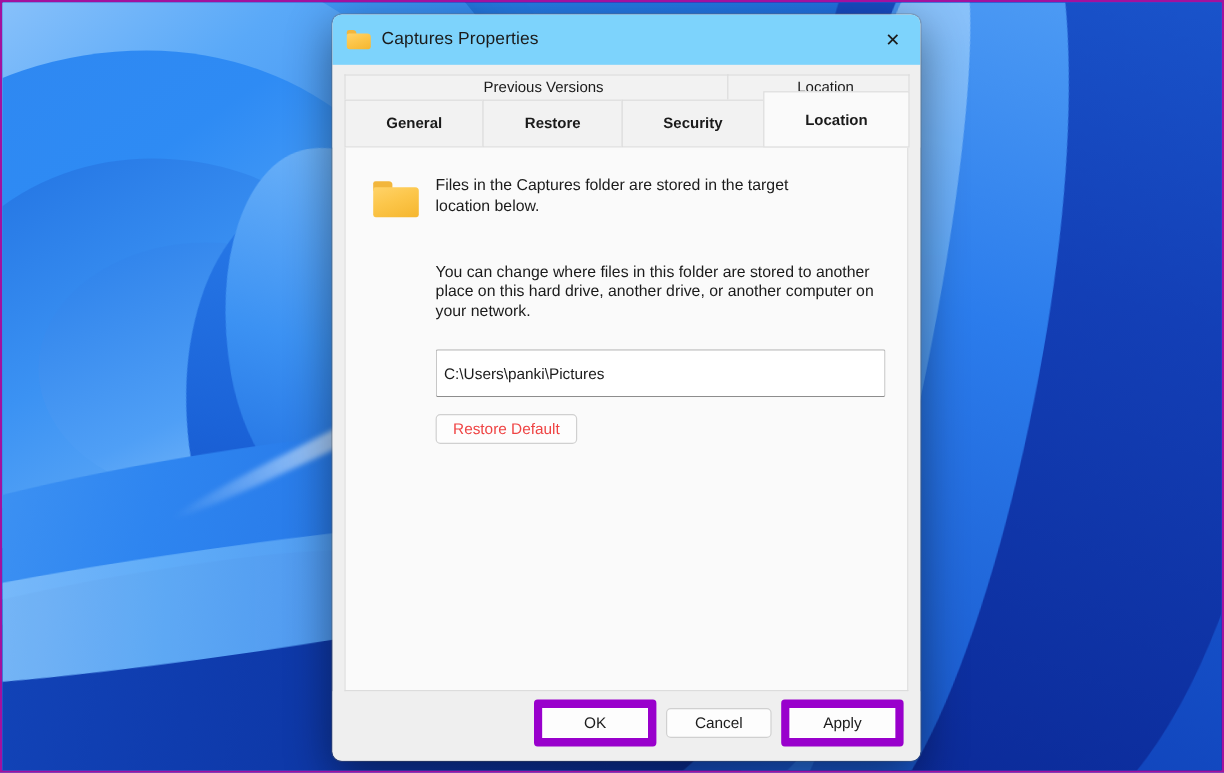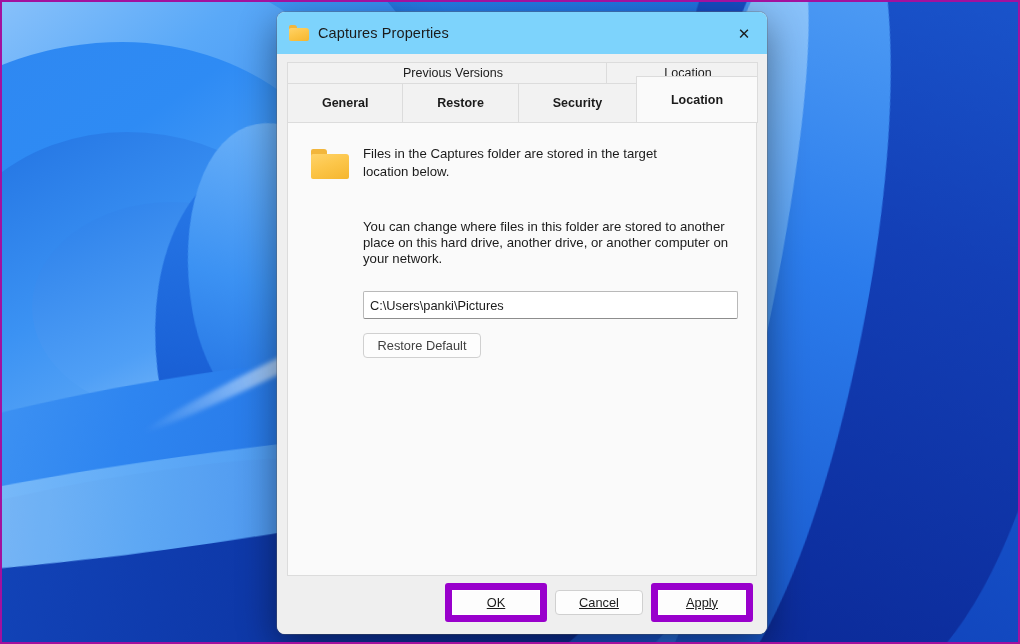--- a/index.html
+++ b/index.html
@@ -254,21 +254,21 @@
     border-top: none;
     box-sizing: border-box;
     padding: 16px 20px 10px 20px;
     position: relative;
     z-index: 1;
     overflow: hidden;
   }
 
   .intro-row {
     display: flex;
-    align-items: center;
+    align-items: flex-end;
     margin: 6px 0 0 0;
   }
   .intro-folder { width: 38px; height: 30px; margin: 2px 14px 0 3px; flex: 0 0 auto; }
   .intro-text {
     font-size: 13.2px;
     color: #1b1b1b;
     line-height: 18px;
     max-width: 305px;
   }
 
@@ -276,21 +276,21 @@
     margin: 38px 0 0 55px;
     font-size: 13.2px;
     color: #1b1b1b;
     line-height: 16px;
     max-width: 375px;
   }
 
   .path-field {
     margin: 24px 0 0 55px;
     width: 375px;
-    height: 28px;
+    height: 40px;
     background: #ffffff;
     border: 1px solid #b9b9b9;
     border-bottom-color: #8d8d8d;
     border-radius: 2px;
     display: flex;
     align-items: center;
     padding: 0 6px;
     box-sizing: border-box;
     font-size: 12.8px;
     color: #1b1b1b;
@@ -302,21 +302,21 @@
     display: flex;
     justify-content: space-between;
   }
   .win-btn {
     width: 118px;
     height: 25px;
     background: #fdfdfd;
     border: 1px solid #d0d0d0;
     border-radius: 4px;
     font-size: 12.8px;
-    color: #404040;
+    color: #ef4444;
     display: flex;
     align-items: center;
     justify-content: center;
     box-sizing: border-box;
     font-family: "Liberation Sans", sans-serif;
   }
   .win-btn.focused {
     border: 1px solid #1a7ad4;
     box-shadow: inset 0 0 0 1px #ffffff;
   }
@@ -349,21 +349,20 @@
     height: 25px;
     background: #fdfdfd;
     border: 1px solid #d0d0d0;
     border-radius: 4px;
     font-size: 12.8px;
     color: #1b1b1b;
     display: flex;
     align-items: center;
     justify-content: center;
     box-sizing: border-box;
-    text-decoration: underline;
   }
   .hl-box .footer-btn { border-color: #ffffff; border-radius: 0; }
   .spacer-8 { width: 8px; }
 </style>
 </head>
 <body>
 
 <div id="screen">
 
   <div id="wallpaper">

